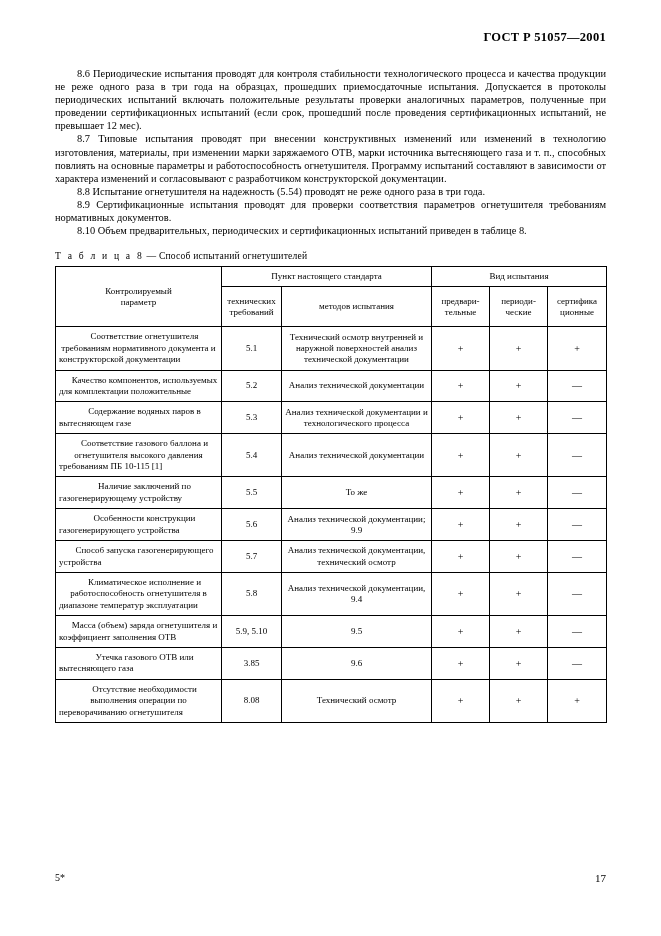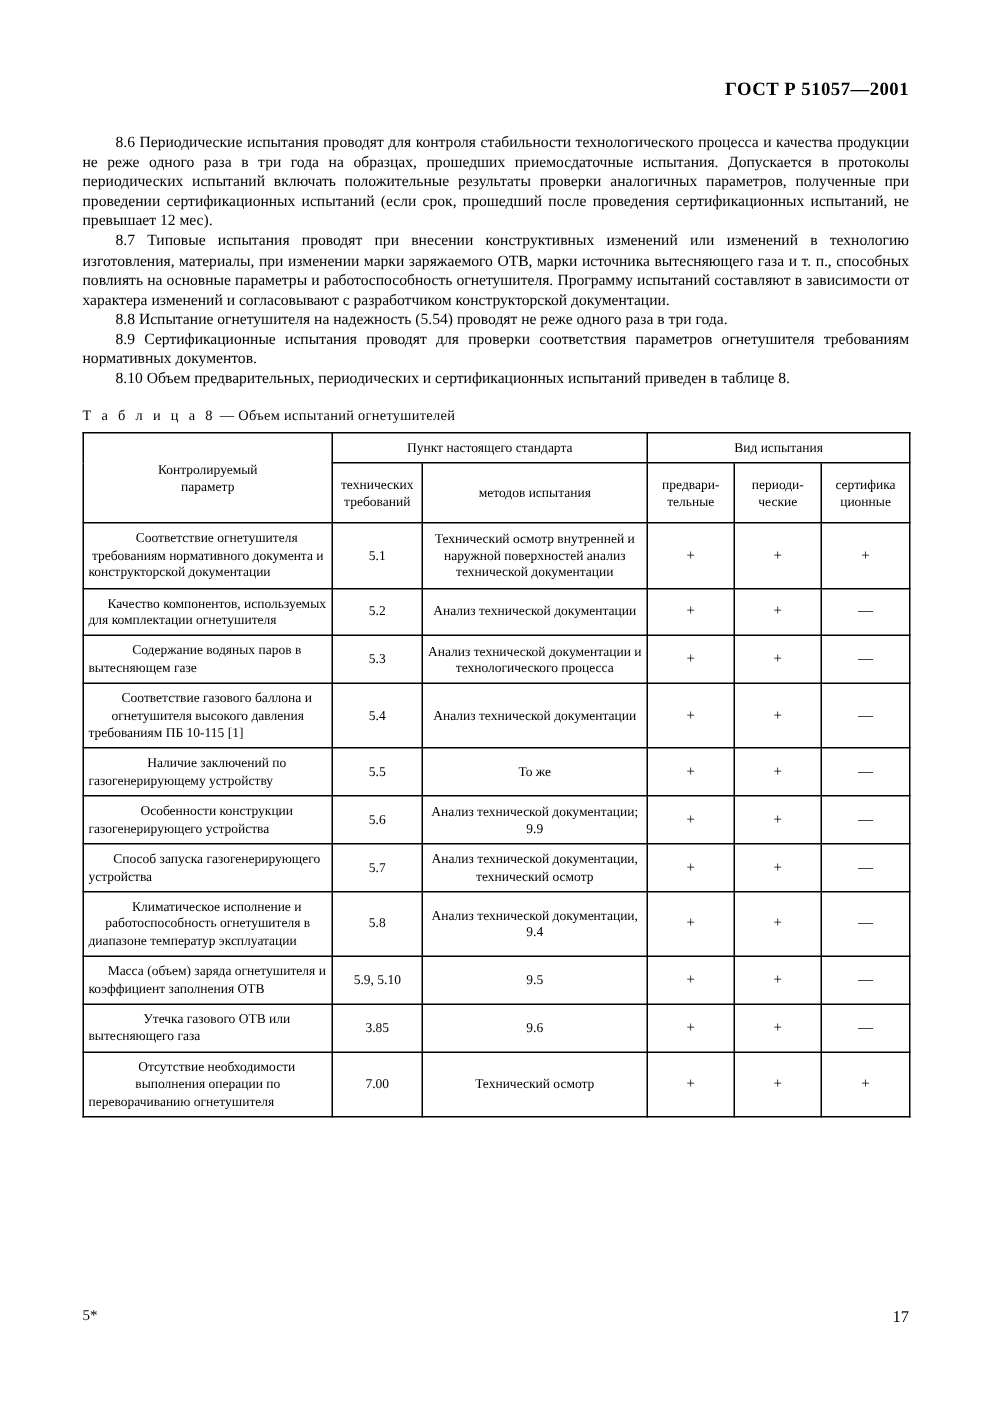--- a/index.html
+++ b/index.html
@@ -14,21 +14,21 @@
     color: #000000;
     position: relative;
     overflow: hidden;
   }
   .page {
     position: absolute;
     left: 0; top: 0;
     width: 661px;
     height: 936px;
     box-sizing: border-box;
-    padding: 52px 55px 0 55px;
+    padding: 30px 55px 0 55px;
   }
   .header {
     text-align: right;
     font-weight: bold;
     font-size: 12.5px;
     letter-spacing: 0.3px;
     margin-bottom: 22px;
   }
   .para {
     font-size: 10.4px;
@@ -101,21 +101,21 @@
   <div class="header">ГОСТ Р 51057—2001</div>
 
   <div>
     <p class="para">8.6 Периодические испытания проводят для контроля стабильности технологического процесса и качества продукции не реже одного раза в три года на образцах, прошедших приемосдаточные испытания. Допускается в протоколы периодических испытаний включать положительные результаты проверки аналогичных параметров, полученные при проведении сертификационных испытаний (если срок, прошедший после проведения сертификационных испытаний, не превышает 12 мес).</p>
     <p class="para">8.7 Типовые испытания проводят при внесении конструктивных изменений или изменений в технологию изготовления, материалы, при изменении марки заряжаемого ОТВ, марки источника вытесняющего газа и т. п., способных повлиять на основные параметры и работоспособность огнетушителя. Программу испытаний составляют в зависимости от характера изменений и согласовывают с разработчиком конструкторской документации.</p>
     <p class="para">8.8 Испытание огнетушителя на надежность (5.54) проводят не реже одного раза в три года.</p>
     <p class="para">8.9 Сертификационные испытания проводят для проверки соответствия параметров огнетушителя требованиям нормативных документов.</p>
     <p class="para">8.10 Объем предварительных, периодических и сертификационных испытаний приведен в таблице 8.</p>
   </div>
 
-  <div class="table-caption"><span class="sp">Т а б л и ц а  8</span><span> — Объем испытаний огнетушителей</span></div>
+  <div class="table-caption"><span class="sp">Т а б л и ц а  8</span><span> — Способ испытаний огнетушителей</span></div>
 
   <table class="doc">
     <colgroup>
       <col class="col-a">
         <col class="col-b">
         <col class="col-c">
         <col class="col-d">
         <col class="col-e">
         <col class="col-f">
     </colgroup>
@@ -141,21 +141,21 @@
     <tbody>
       <tr>
         <td class="param">Соответствие огнетушителя требованиям нормативного документа и конструкторской документации</td>
         <td>5.1</td>
         <td style="white-space:pre-line">Технический осмотр внутренней и наружной поверхностей анализ технической документации</td>
         <td class="cell-dash">+</td>
         <td class="cell-dash">+</td>
         <td class="cell-dash">+</td>
       </tr>
       <tr>
-        <td class="param">Качество компонентов, используемых для комплектации огнетушителя</td>
+        <td class="param">Качество компонентов, используемых для комплектации положительные</td>
         <td>5.2</td>
         <td style="white-space:pre-line">Анализ технической документации</td>
         <td class="cell-dash">+</td>
         <td class="cell-dash">+</td>
         <td class="cell-dash">—</td>
       </tr>
       <tr>
         <td class="param">Содержание водяных паров в вытесняющем газе</td>
         <td>5.3</td>
         <td style="white-space:pre-line">Анализ технической документации и технологического процесса</td>
@@ -216,21 +216,21 @@
       <tr>
         <td class="param">Утечка газового ОТВ или вытесняющего газа</td>
         <td>3.85</td>
         <td style="white-space:pre-line">9.6</td>
         <td class="cell-dash">+</td>
         <td class="cell-dash">+</td>
         <td class="cell-dash">—</td>
       </tr>
       <tr>
         <td class="param">Отсутствие необходимости выполнения операции по переворачиванию огнетушителя</td>
-        <td>7.00</td>
+        <td>8.08</td>
         <td style="white-space:pre-line">Технический осмотр</td>
         <td class="cell-dash">+</td>
         <td class="cell-dash">+</td>
         <td class="cell-dash">+</td>
       </tr>
     </tbody>
   </table>
 
   <div class="footer">
     <span class="mark">5*</span>

